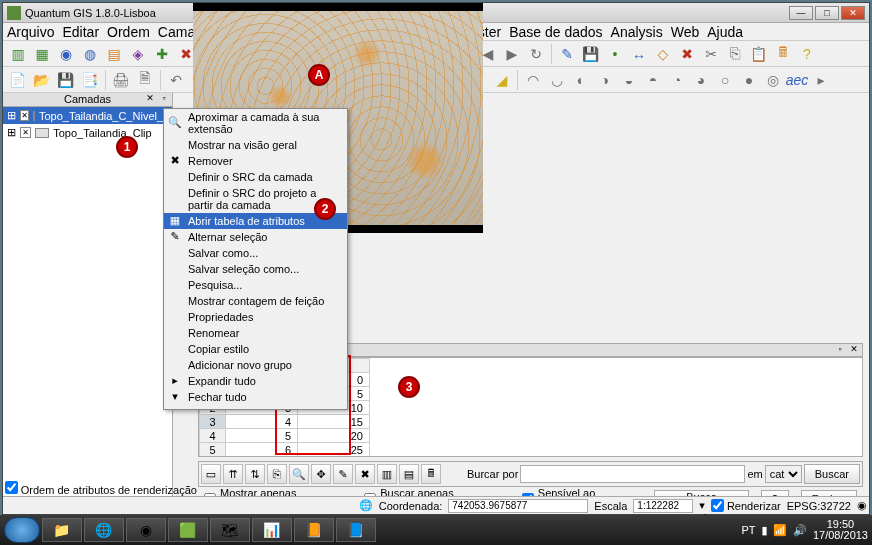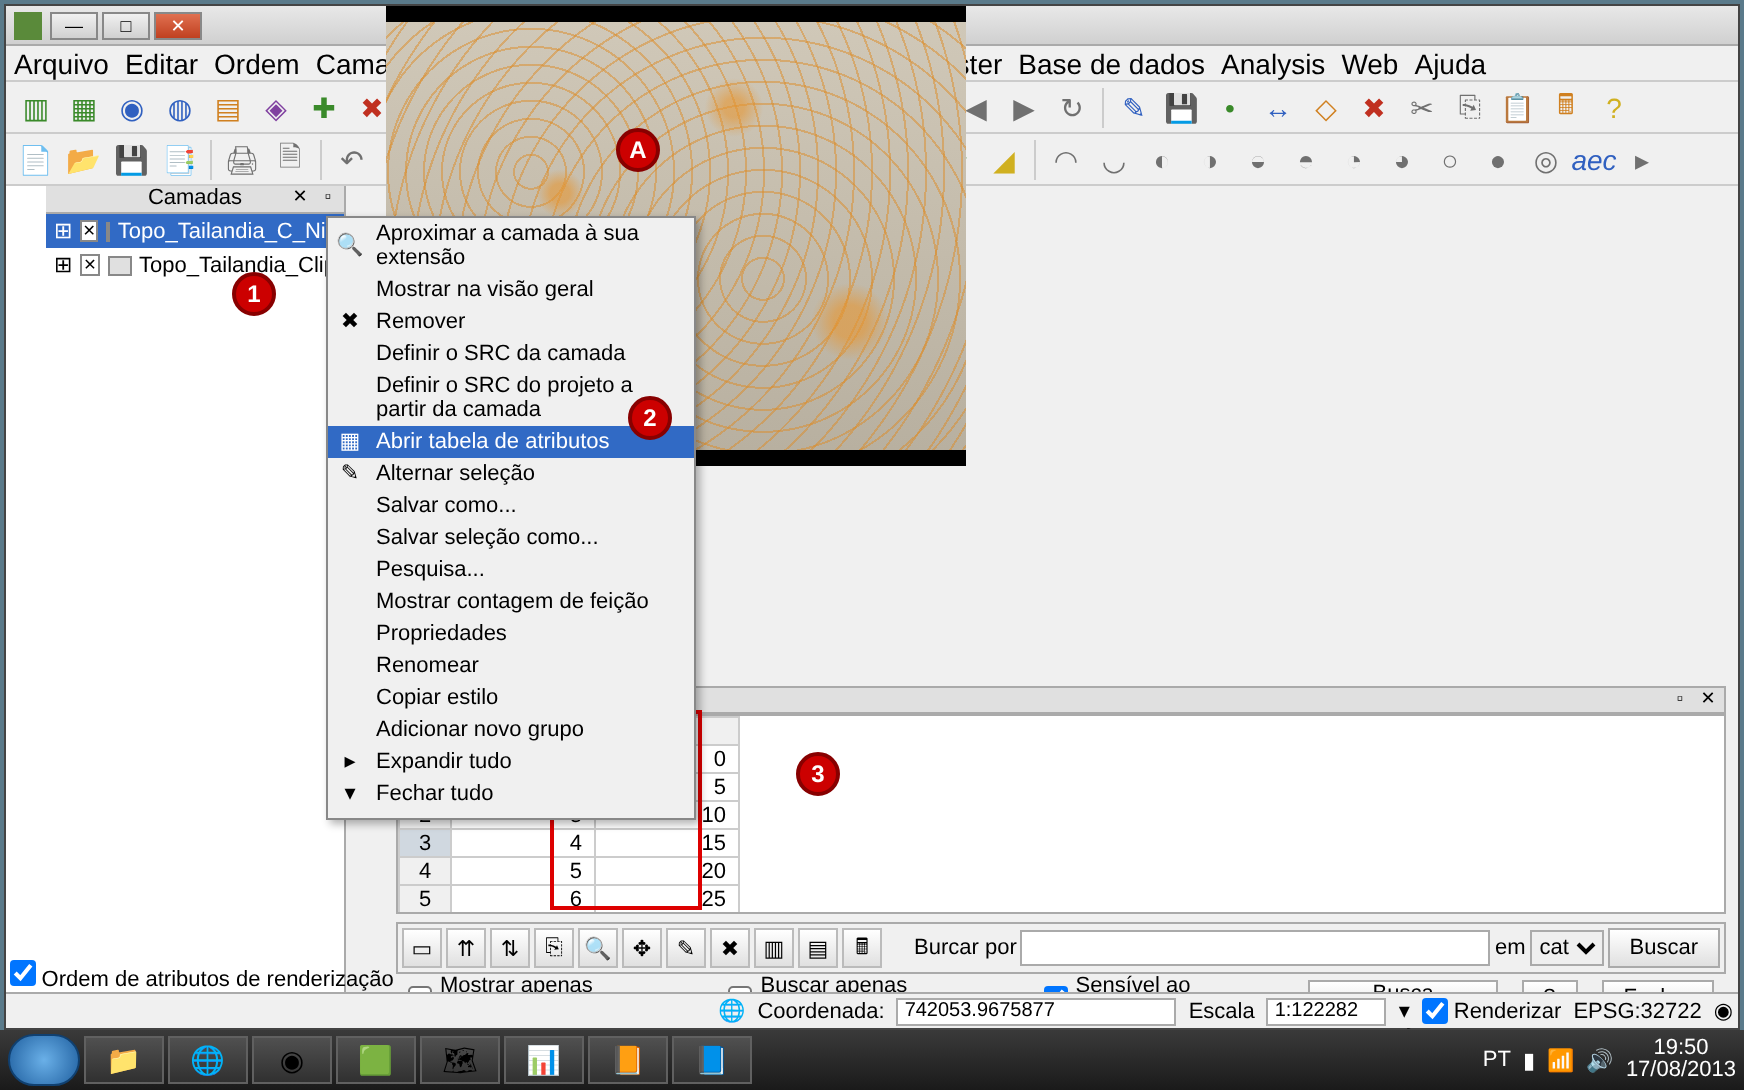--- a/index.html
+++ b/index.html
@@ -16,21 +16,21 @@
 
 .menubar { height: 18px; background: #f0f0f0; display: flex; align-items: center; padding: 0 4px; gap: 8px; border-bottom: 1px solid #ccc; }
 .menubar span { font-size: 14px; cursor: default; }
 
 .toolbar { height: 26px; background: #f0f0f0; display: flex; align-items: center; padding: 2px 4px; gap: 2px; border-bottom: 1px solid #ccc; }
 .tbtn { width: 22px; height: 22px; border: 1px solid transparent; display: flex; align-items: center; justify-content: center; font-size: 14px; cursor: pointer; }
 .tsep { width: 1px; height: 20px; background: #ccc; margin: 0 2px; }
 
 .callout { position: absolute; width: 22px; height: 22px; border-radius: 50%; background: #c00; border: 2px solid #800; color: #fff; font-weight: bold; text-align: center; line-height: 18px; font-size: 12px; z-index: 100; }
 
-.layers-panel { width: 170px; background: #fff; border-right: 1px solid #aaa; display: flex; flex-direction: column; padding-left: 20px; }
+.layers-panel { width: 170px; background: #fff; border-right: 1px solid #aaa; display: flex; flex-direction: column; }
 .panel-header { height: 14px; background: #e0e0e0; font-size: 10px; text-align: center; border-bottom: 1px solid #aaa; position: relative; }
 .panel-close { position: absolute; right: 2px; top: 0; width: 12px; height: 12px; font-size: 9px; }
 .layer-item { display: flex; align-items: center; padding: 2px 4px; gap: 4px; font-size: 11px; }
 .layer-item.selected { background: #316ac5; color: #fff; }
 .layer-checkbox { width: 11px; height: 11px; border: 1px solid #888; background: #fff; font-size: 8px; text-align: center; line-height: 9px; color: #000; }
 .layer-icon { width: 14px; height: 10px; }
 .layer-icon.line { background: linear-gradient(#d0a060,#d0a060); border: 1px solid #888; }
 .layer-icon.poly { background: #e0e0e0; border: 1px solid #888; }
 .map-canvas { position: absolute; top: 0; left: 190px; width: 290px; height: 230px; background: #c0b8a8; border-top: 8px solid #000; border-bottom: 8px solid #000; overflow: hidden; }
 .map-canvas::before { content: ""; position: absolute; inset: 0; background:
@@ -90,20 +90,21 @@
 
 .ic-green{color:#3a8a2a;} .ic-blue{color:#3060c0;} .ic-orange{color:#d08020;} .ic-red{color:#c03020;} .ic-yellow{color:#d0b020;} .ic-purple{color:#8040a0;} .ic-gray{color:#707070;}
 </style>
 </head>
 <body>
 
 <div class="window">
 
   <div class="titlebar">
     <div class="titlebar-icon"></div>
+    <div class="titlebar-text">Quantum GIS 1.8.0-Lisboa</div>
     <div class="winbtns">
       <div class="winbtn">—</div>
       <div class="winbtn">□</div>
       <div class="winbtn close">✕</div>
     </div>
   </div>
 
   <div class="menubar">
     <span>Arquivo</span>
     <span>Editar</span>
@@ -351,21 +352,21 @@
     <div class="tbtn">⇈</div>
     <div class="tbtn">⇅</div>
     <div class="tbtn">⎘</div>
     <div class="tbtn">🔍</div>
     <div class="tbtn">✥</div>
     <div class="tbtn">✎</div>
     <div class="tbtn">✖</div>
     <div class="tbtn">▥</div>
     <div class="tbtn">▤</div>
     <div class="tbtn">🖩</div>
-    <span style="margin-left:14px">Burcar por</span>
+    <span style="margin-left:24px">Burcar por</span>
     <input type="text" style="">
     <span>em</span>
     <select><option>cat</option></select>
     <button class="txt">Buscar</button>
   </div>
 
   <div class="attr-bottom">
     <label>
         <input type="checkbox" style="">
         <span>Mostrar apenas selecionado(s)</span>

